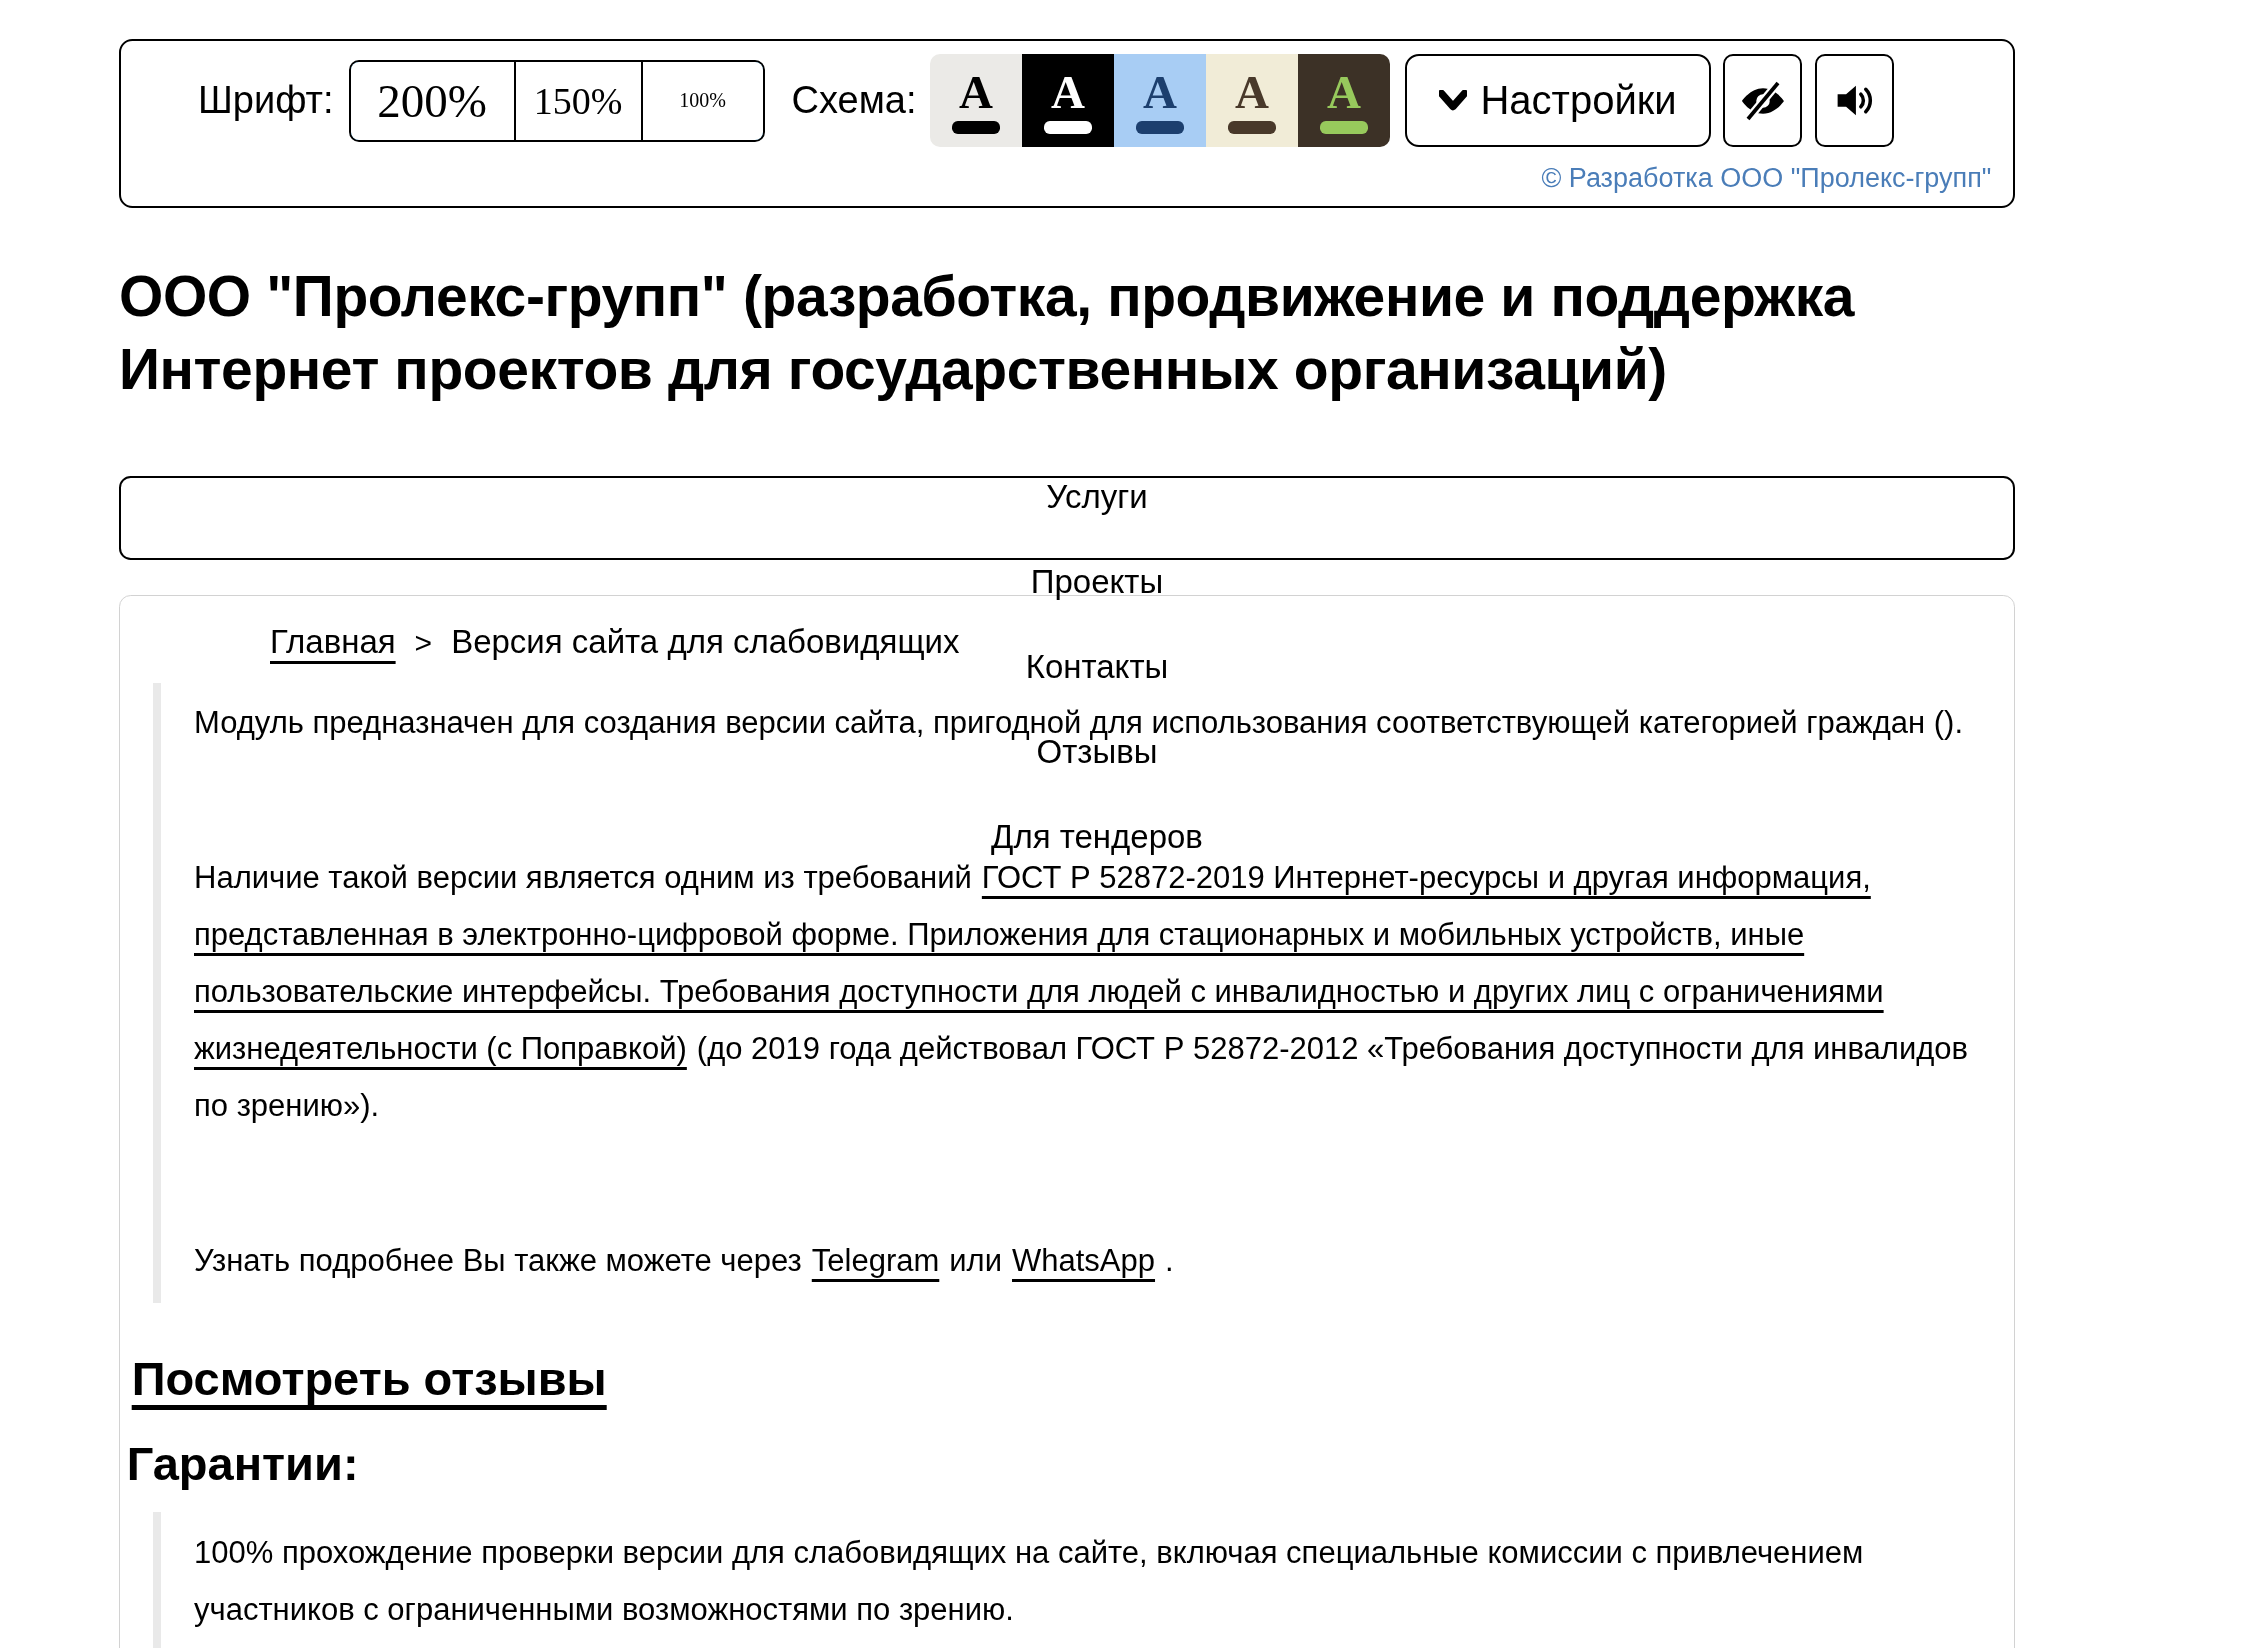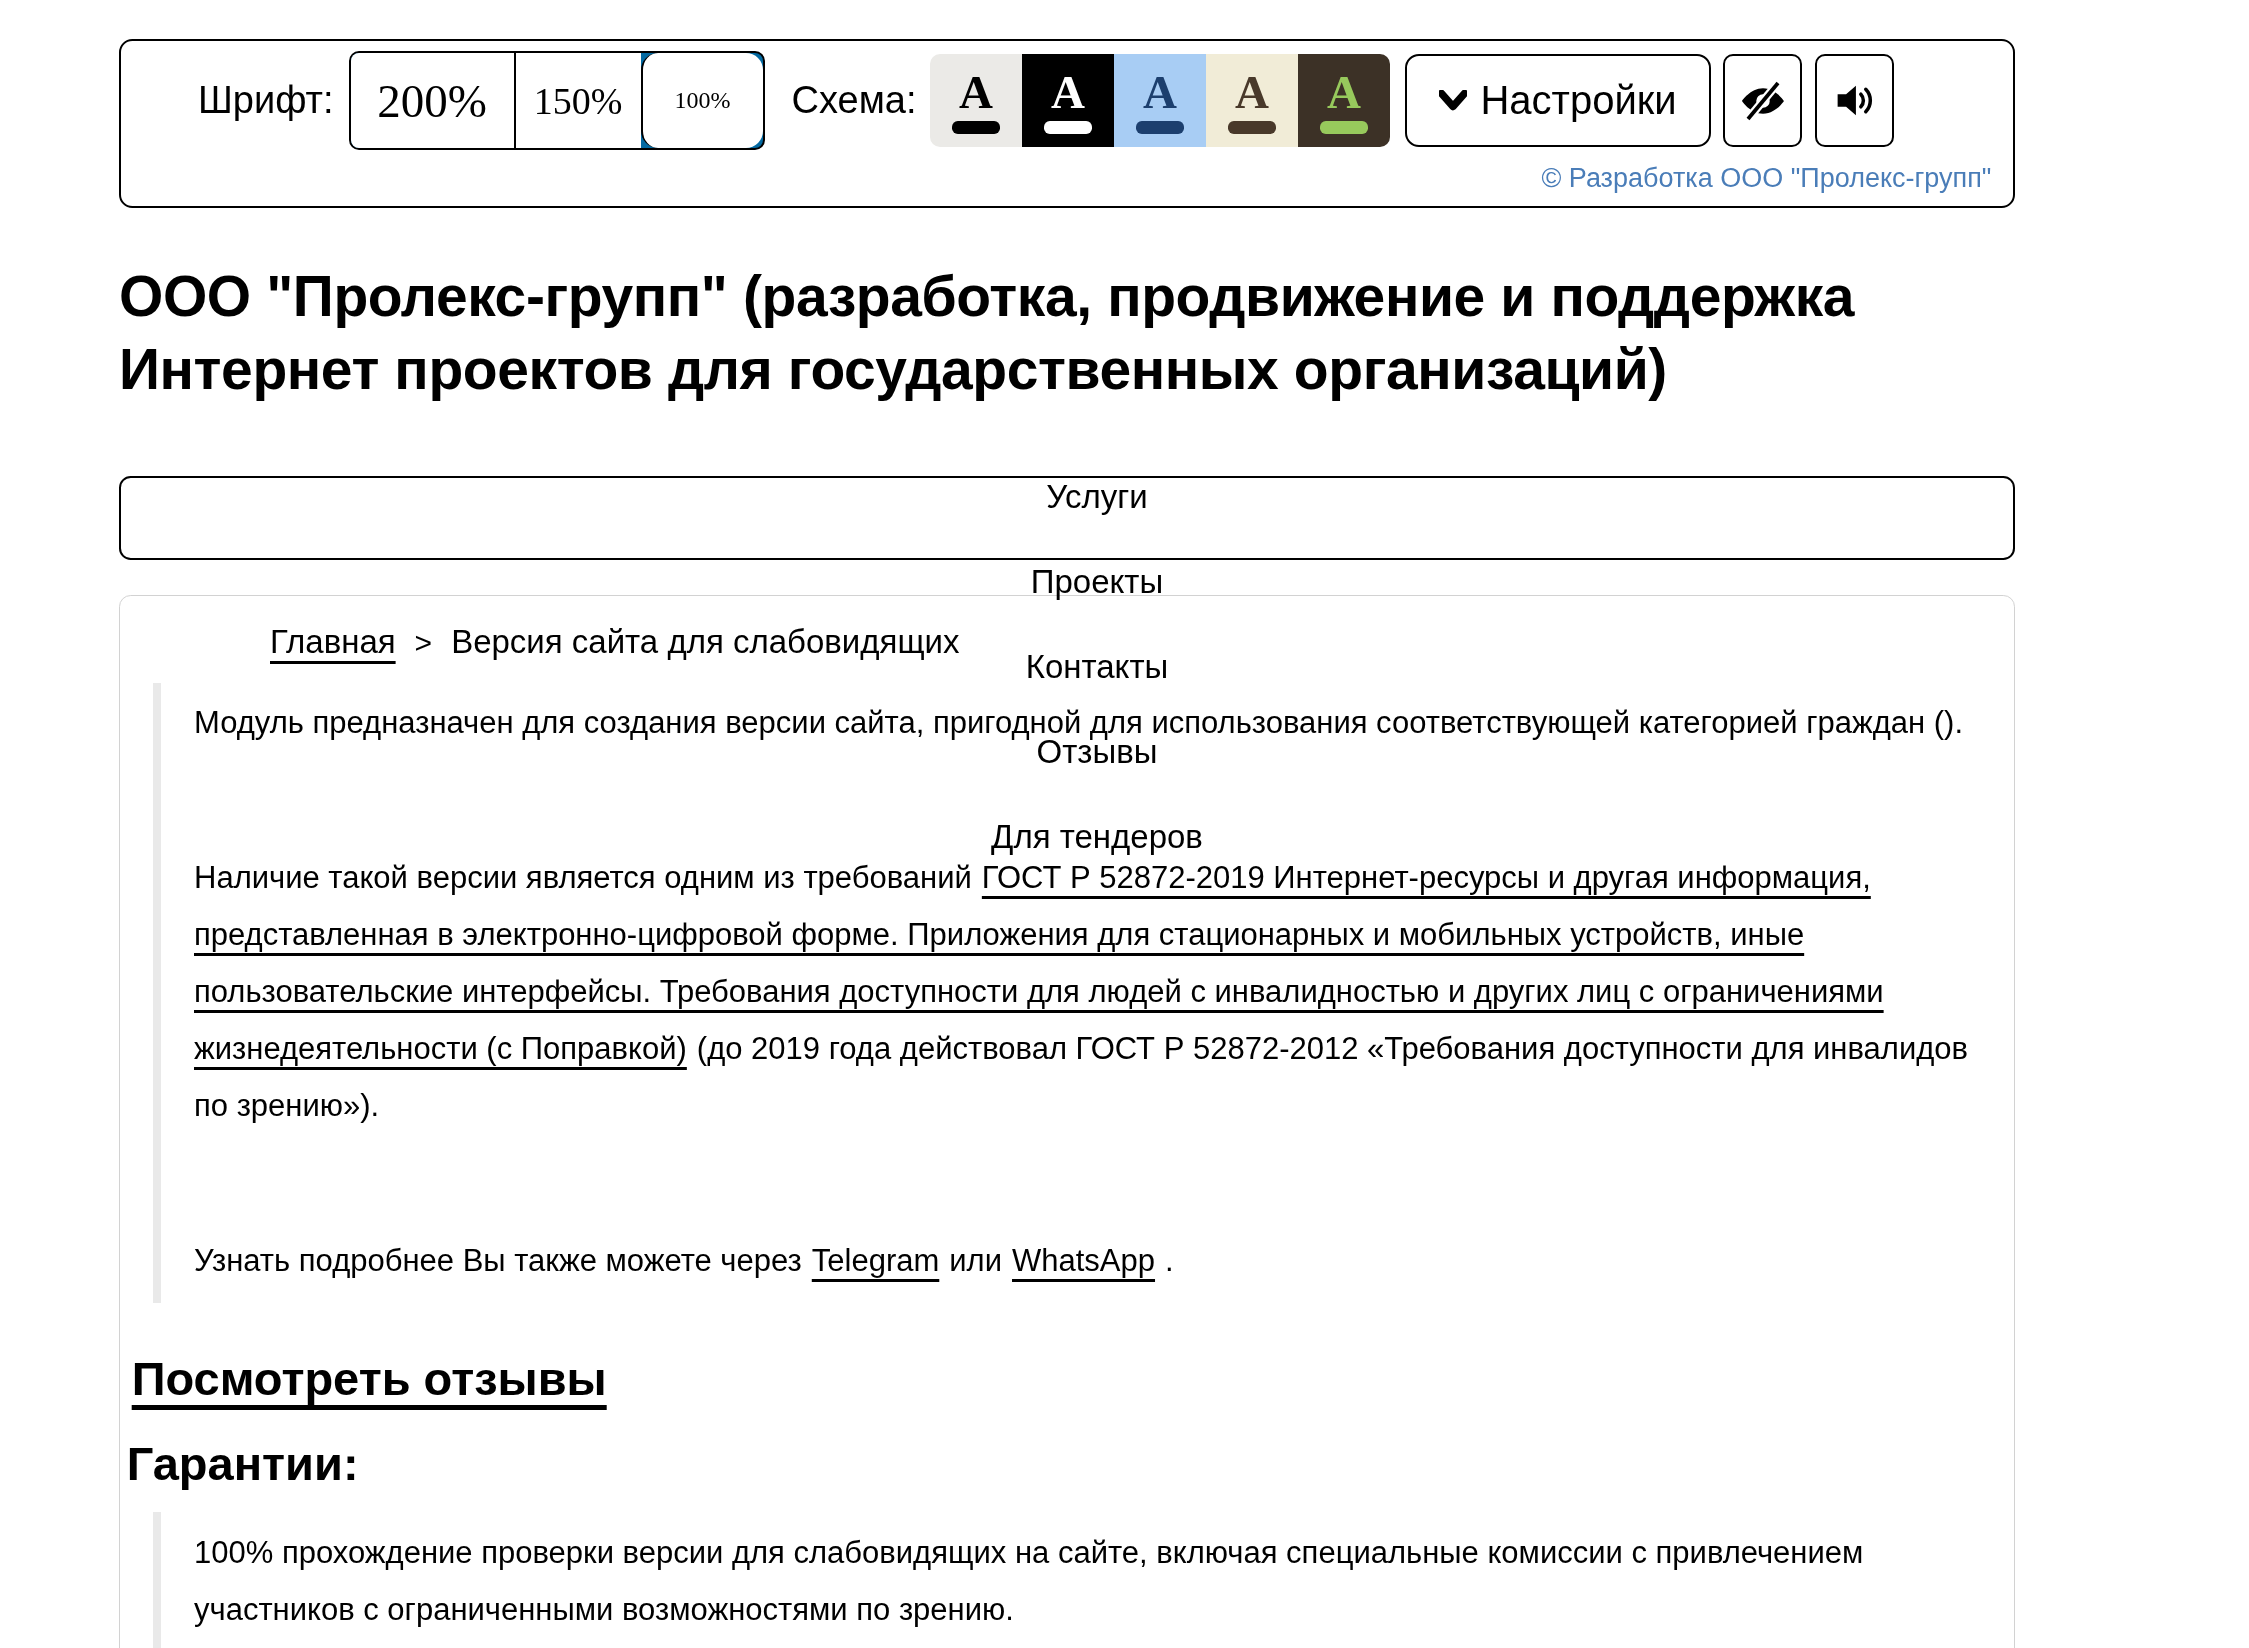--- a/index.html
+++ b/index.html
@@ -17,33 +17,33 @@
     border: 2.5px solid #000; border-radius: 13.3px;
     background: #fff;
   }
   .toolbar-row {
     display: flex; align-items: center;
     height: 93px; margin-top: 13.3px; padding-left: 77px;
   }
   .tb-label { font-size: 38px; color: #000; }
   .font-label { margin-right: 15px; }
   .fontsize-group {
-    display: flex; height: 99px;
+    display: flex; height: 82px;
     border: 2.5px solid #000; border-radius: 10px; overflow: hidden;
     background: #0369a1;
   }
   .fs-btn {
     display: flex; align-items: center; justify-content: center;
     font-family: "Liberation Serif", serif; color: #000;
     background: #fff; border: none; cursor: pointer; height: 100%;
   }
   .fs-btn + .fs-btn { border-left: 2.5px solid #000; }
   .fs-200 { width: 163px; font-size: 47px; }
   .fs-150 { width: 127px; font-size: 38px; }
-  .fs-100 { width: 122px; font-size: 24px; border-radius: 17px; }
+  .fs-100 { width: 122px; font-size: 20px; }
 
   .scheme-label { margin-left: 27px; margin-right: 13.3px; }
   .scheme-group { display: flex; border-radius: 10px; overflow: hidden; height: 93px; }
   .scheme-btn {
     width: 92px; height: 93px; border: none; cursor: pointer;
     display: flex; flex-direction: column; align-items: center; justify-content: center;
   }
   .scheme-letter {
     font-family: "Liberation Serif", serif; font-weight: bold;
     font-size: 47px; line-height: 1; margin-top: 1.7px;

